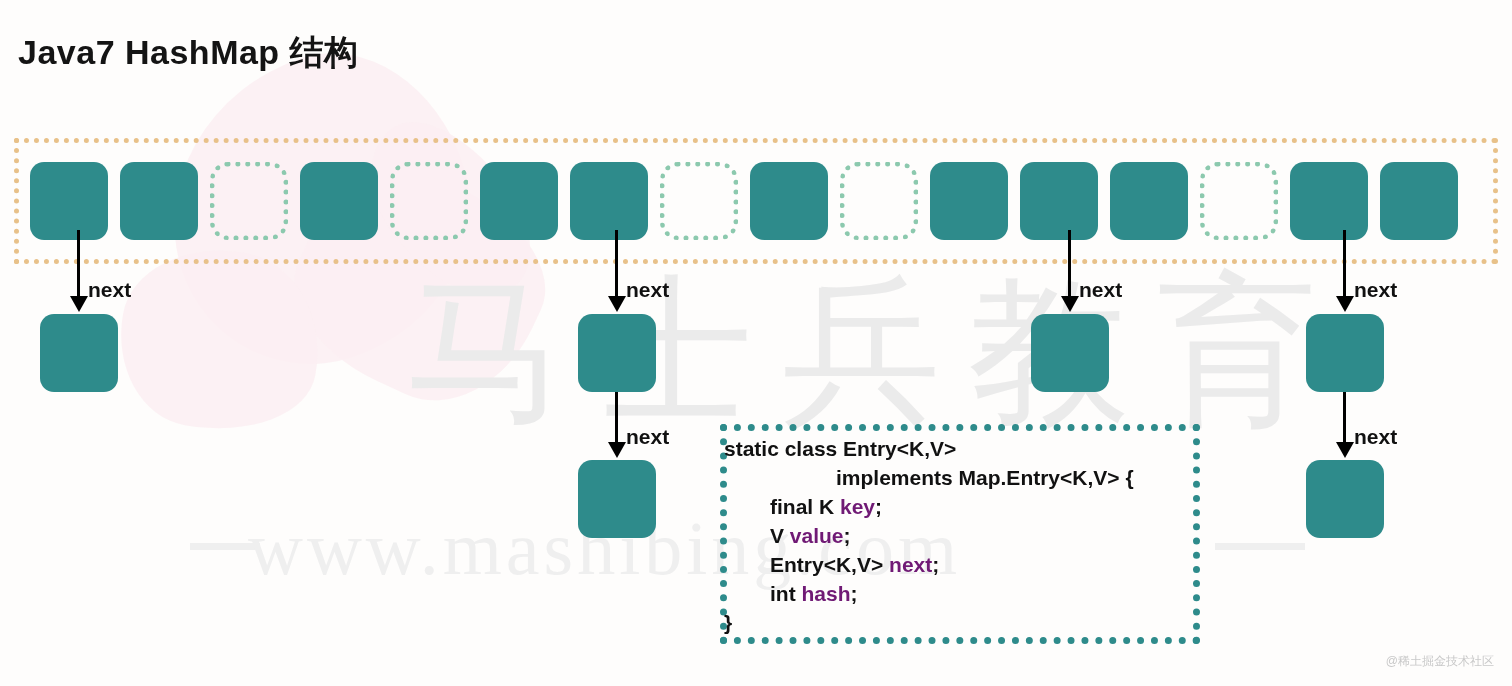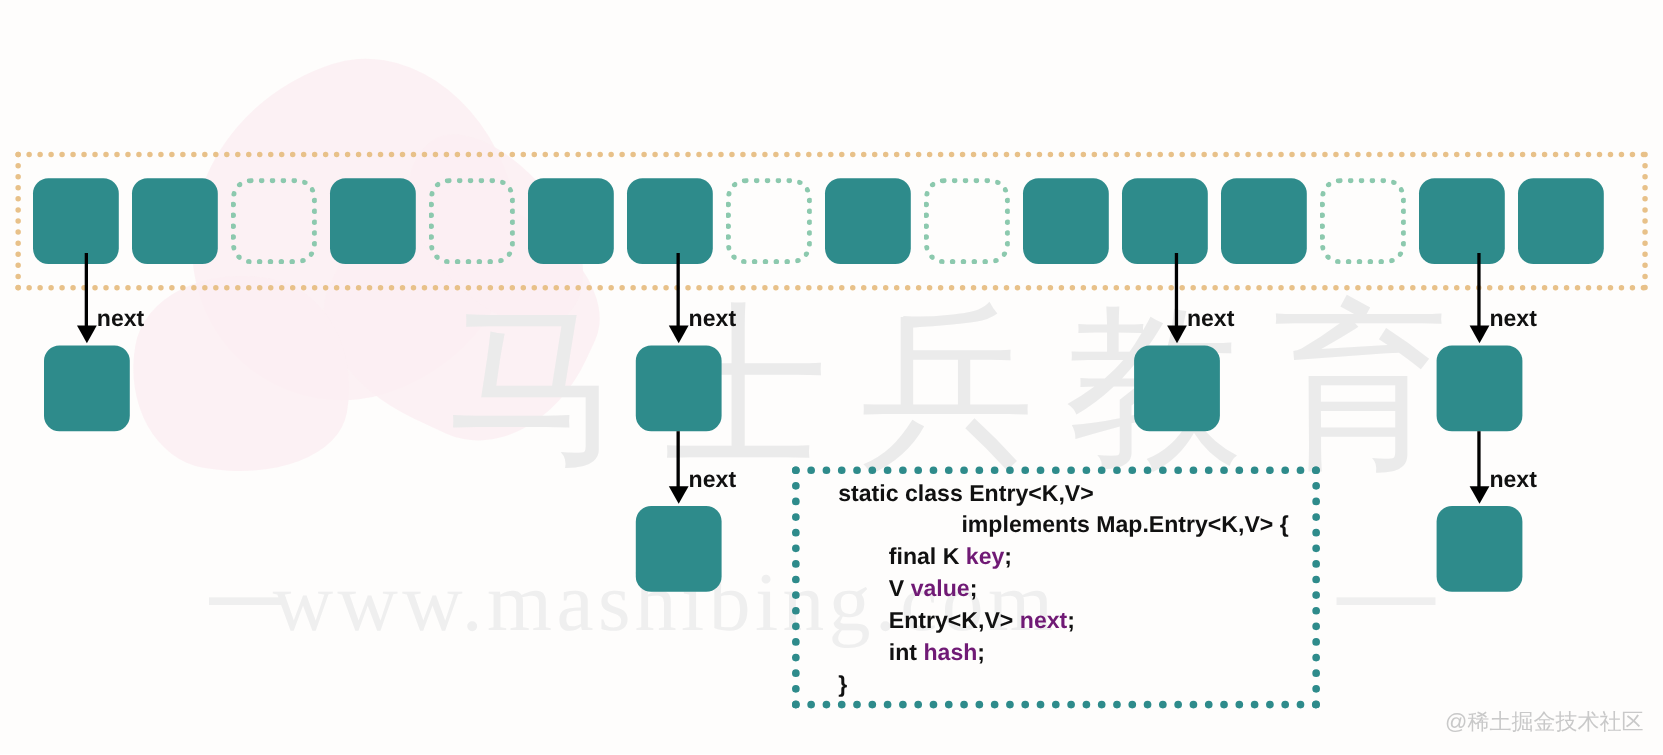--- a/index.html
+++ b/index.html
@@ -199,42 +199,42 @@
     top: 424px;
     width: 480px;
     height: 220px;
     box-sizing: border-box;
     border: 7px dotted #2e8b8b;
     background: transparent;
     z-index: 6;
   }
   .code-text {
     position: absolute;
-    left: 762px;
+    left: 724px;
     top: 434px;
     z-index: 7;
     font-size: 21px;
     font-weight: bold;
     color: #111;
     line-height: 29px;
     white-space: pre;
     font-family: "Liberation Sans", sans-serif;
   }
   .code-text .fld { color: #701a75; }
   .code-line { display: block; }
   .ind1 { padding-left: 0; }
   .ind2 { padding-left: 112px; }
   .ind3 { padding-left: 46px; }
 
   
   .footer-wm {
     position: absolute;
     right: 18px;
     bottom: 16px;
-    font-size: 20px;
+    font-size: 12px;
     color: #c9c9c9;
     z-index: 8;
     white-space: nowrap;
   }
 </style>
 </head>
 <body>
 
 <div id="canvas">
 
@@ -242,20 +242,21 @@
     <div class="pink-blob pink-a"></div>
     <div class="pink-blob pink-b"></div>
     <div class="pink-blob pink-c"></div>
     <div class="pink-blob pink-d"></div>
     <div class="wm-logo">马士兵教育</div>
     <div class="wm-rule wm-rule-l"></div>
     <div class="wm-url">www.mashibing.com</div>
     <div class="wm-rule wm-rule-r"></div>
   </div>
 
+  <div class="title">Java7 HashMap 结构</div>
 
   <div class="array-frame"></div>
   <div class="array-row" id="array-row">
       <div class="cell filled"></div>
       <div class="cell filled"></div>
       <div class="cell empty"></div>
       <div class="cell filled"></div>
       <div class="cell empty"></div>
       <div class="cell filled"></div>
       <div class="cell filled"></div>

